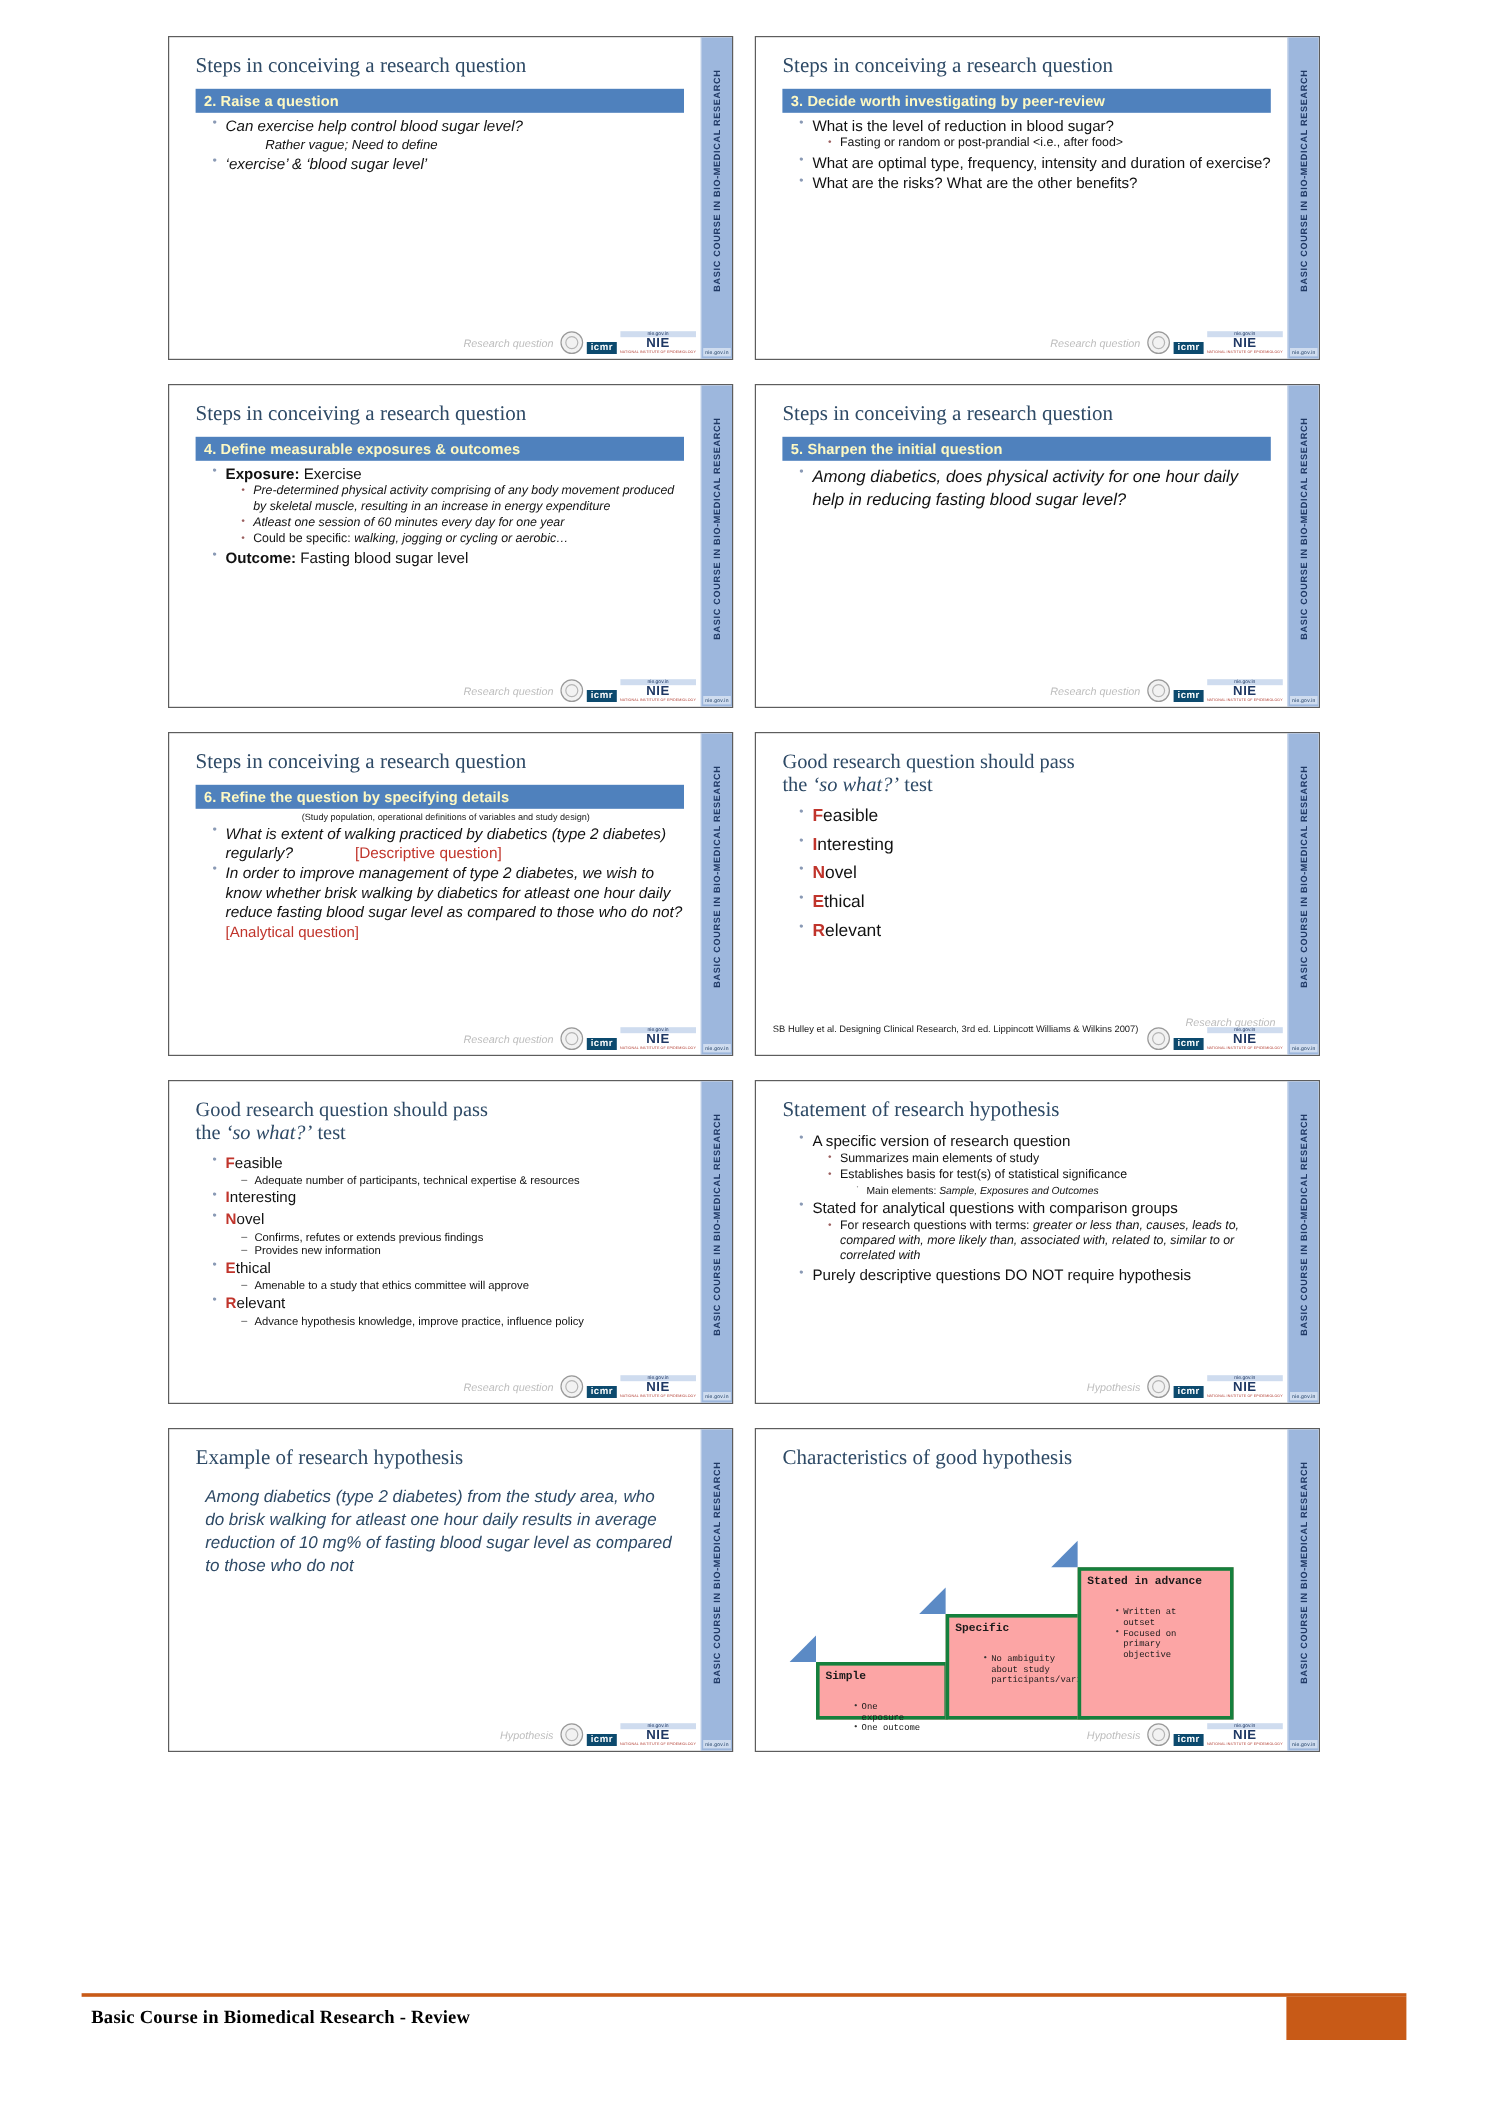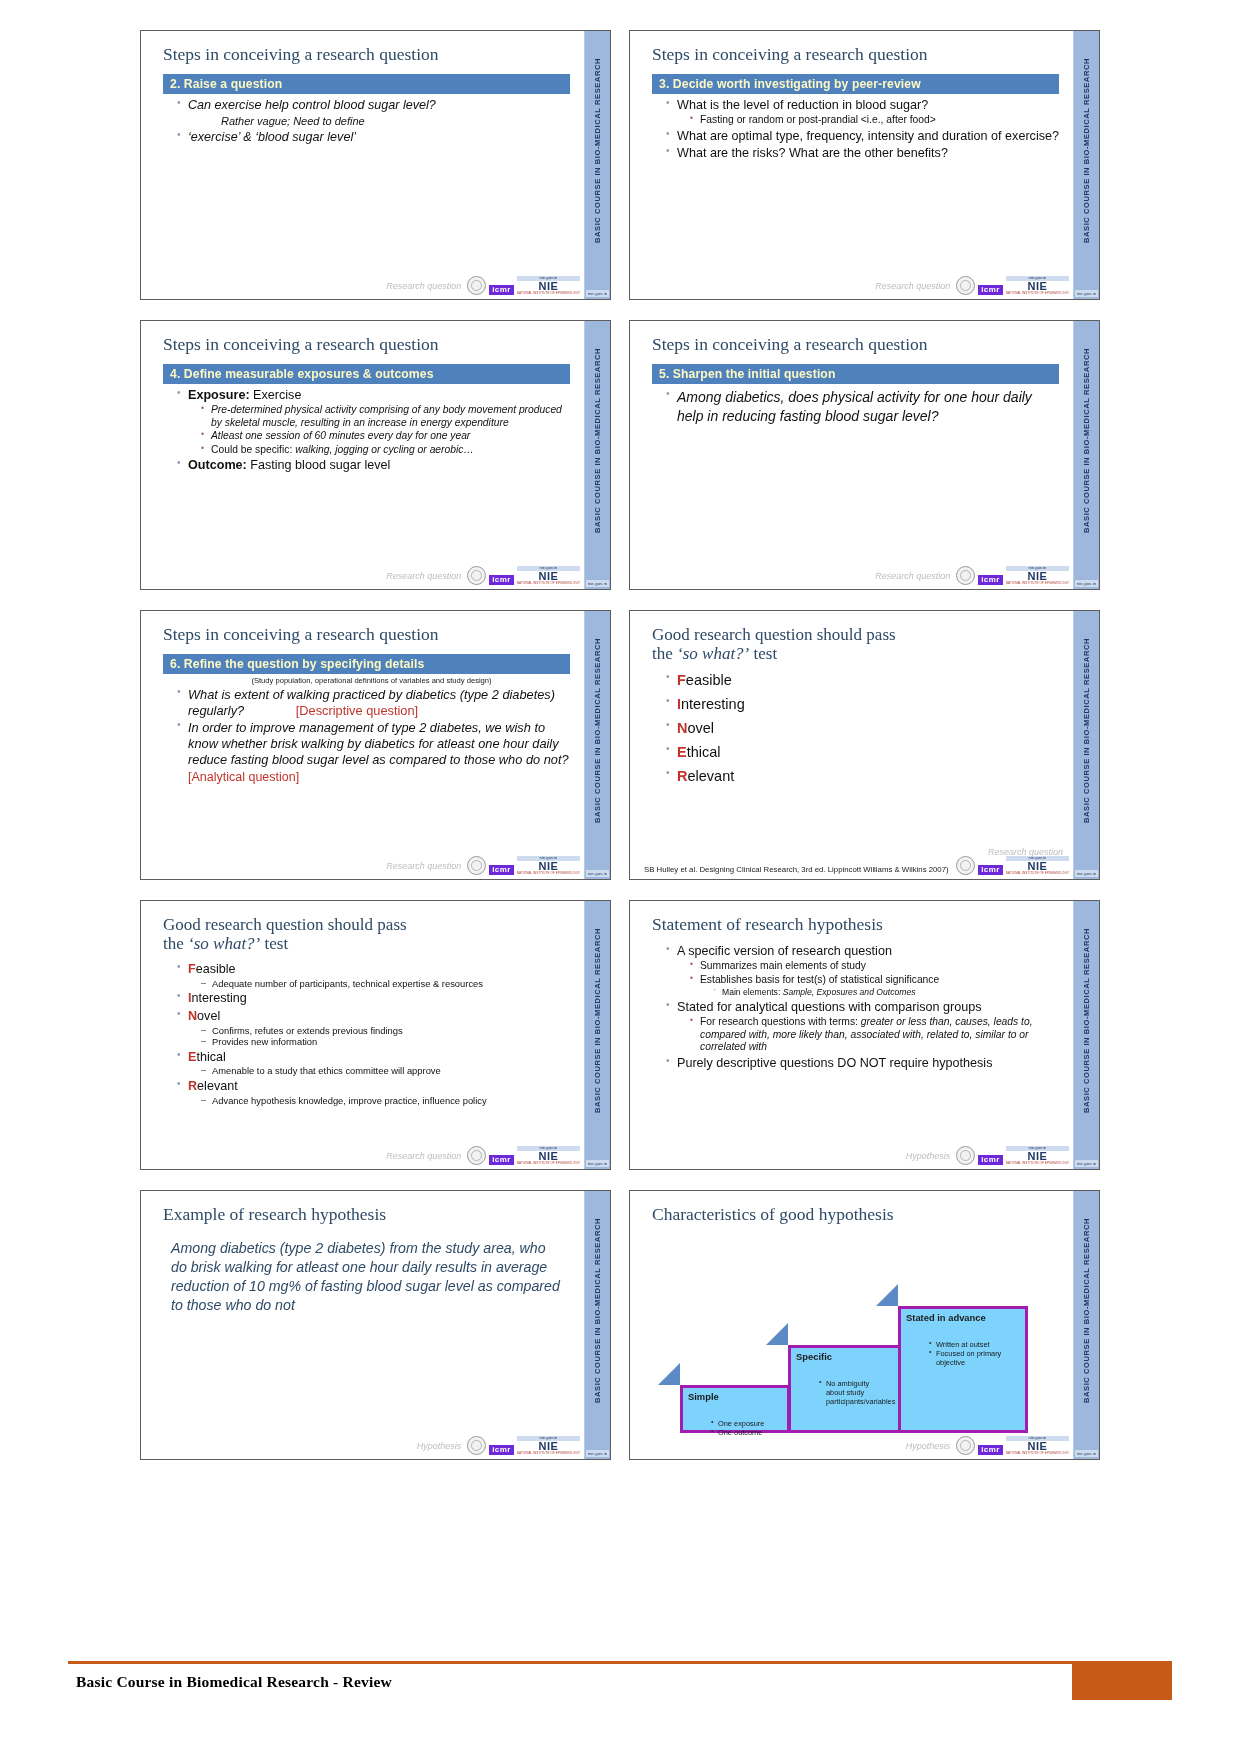--- a/index.html
+++ b/index.html
@@ -181,48 +181,49 @@
     border:1.4px solid #9a9a9a;
     background:#f2f2f2;
     position:relative;
   }
   .logo-seal::after {
     content:"";
     position:absolute; left:3px; top:3px; right:3px; bottom:3px;
     border:1px solid #b5b5b5; border-radius:50%;
   }
   .logo-icmr {
-    background:#6d28d9; color:#fff;
+    background:#0c4a6e; color:#fff;
     font-size:8px; font-weight:bold;
     padding:1px 3px; letter-spacing:0.4px;
     line-height:1;
   }
   .logo-nie-wrap { text-align:center; line-height:1; }
   .logo-nie-url { font-size:4.2px; color:#1f3864; background:#cfdcef; padding:0.5px 2px; display:block; }
   .logo-nie { font-size:11px; font-weight:bold; color:#1f3864; letter-spacing:0.4px; display:block; }
   .logo-nie-sub { font-size:3px; color:#b03a2e; display:block; letter-spacing:0.1px; }
 
   .citation {
     position:absolute;
-    left:14px; bottom:4px;
+    left:14px; bottom:16px;
     font-size:7.8px;
     color:#1a1a1a;
     line-height:1.1;
   }
 
   
   .diagram {
     position:absolute;
     left:28px; bottom:26px;
     width:400px; height:150px;
   }
   .step-box {
     position:absolute;
-    border:3px solid #a21caf;
-    background:#7dd3fc;
+    border:3px solid #15803d;
+    background:#fca5a5;
+    font-family:Liberation Mono, monospace;
   }
   .step-title {
     font-size:9.4px; font-weight:bold; color:#1a1a1a;
     padding:3px 0 1px 5px;
   }
   .step-box ul {
     margin:16px; padding:0 4px 0 12px; list-style:none;
   }
   .step-box ul li {
     position:relative; padding-left:7px;

